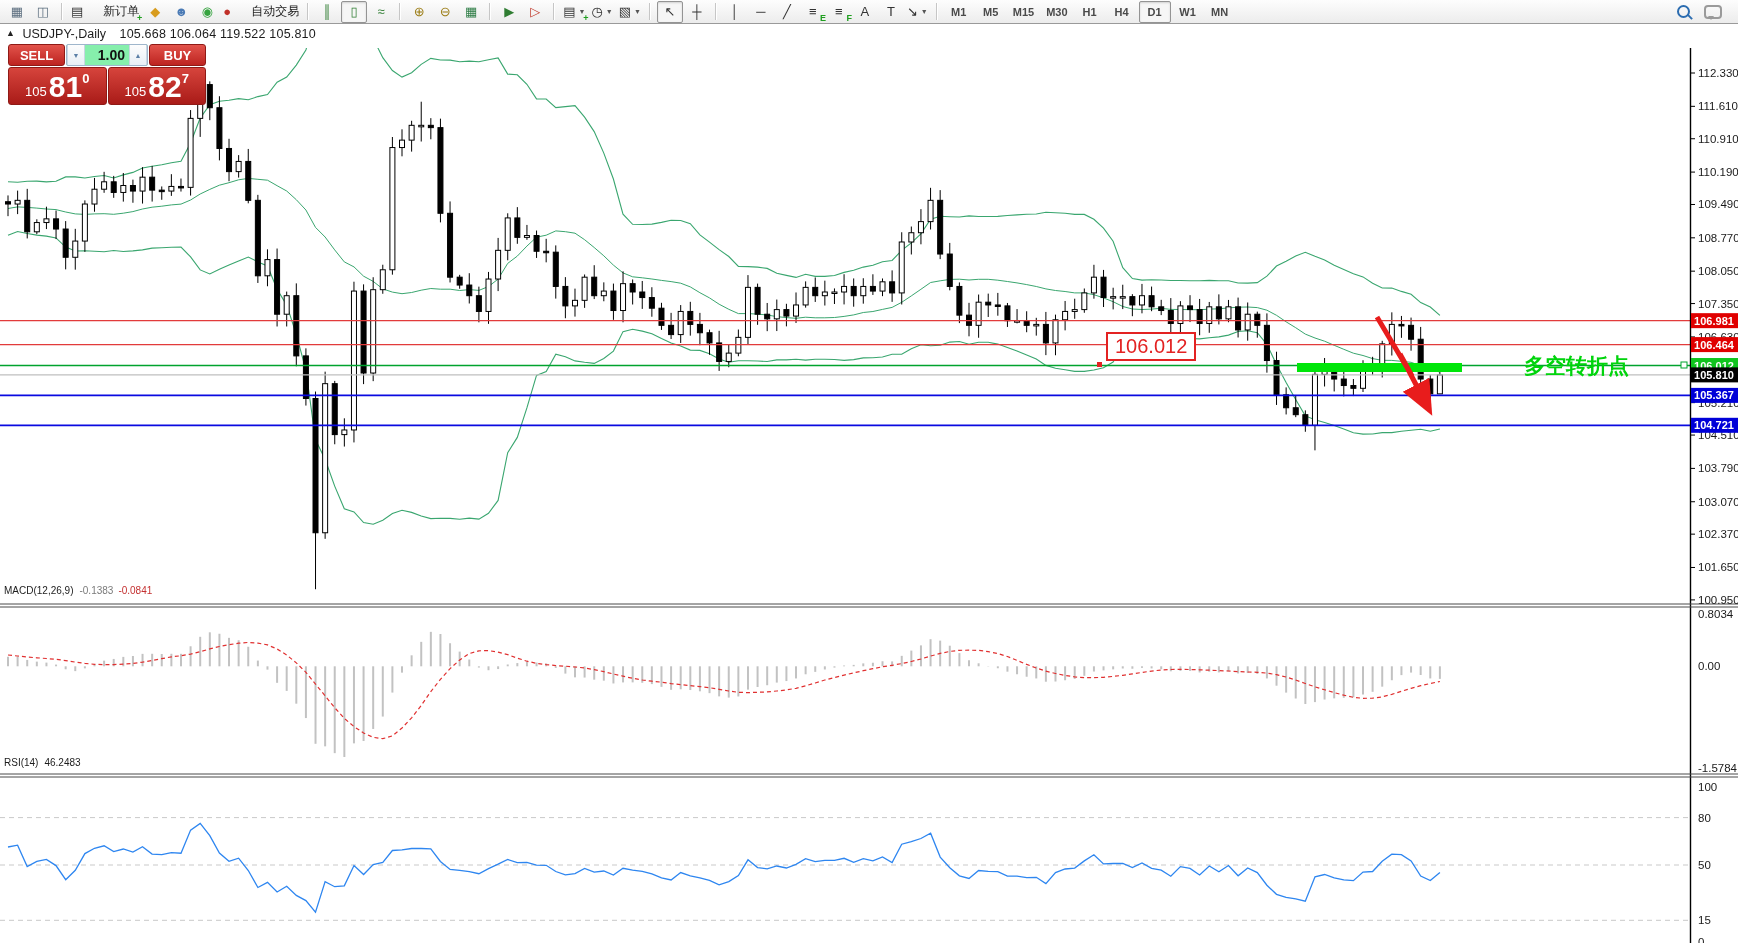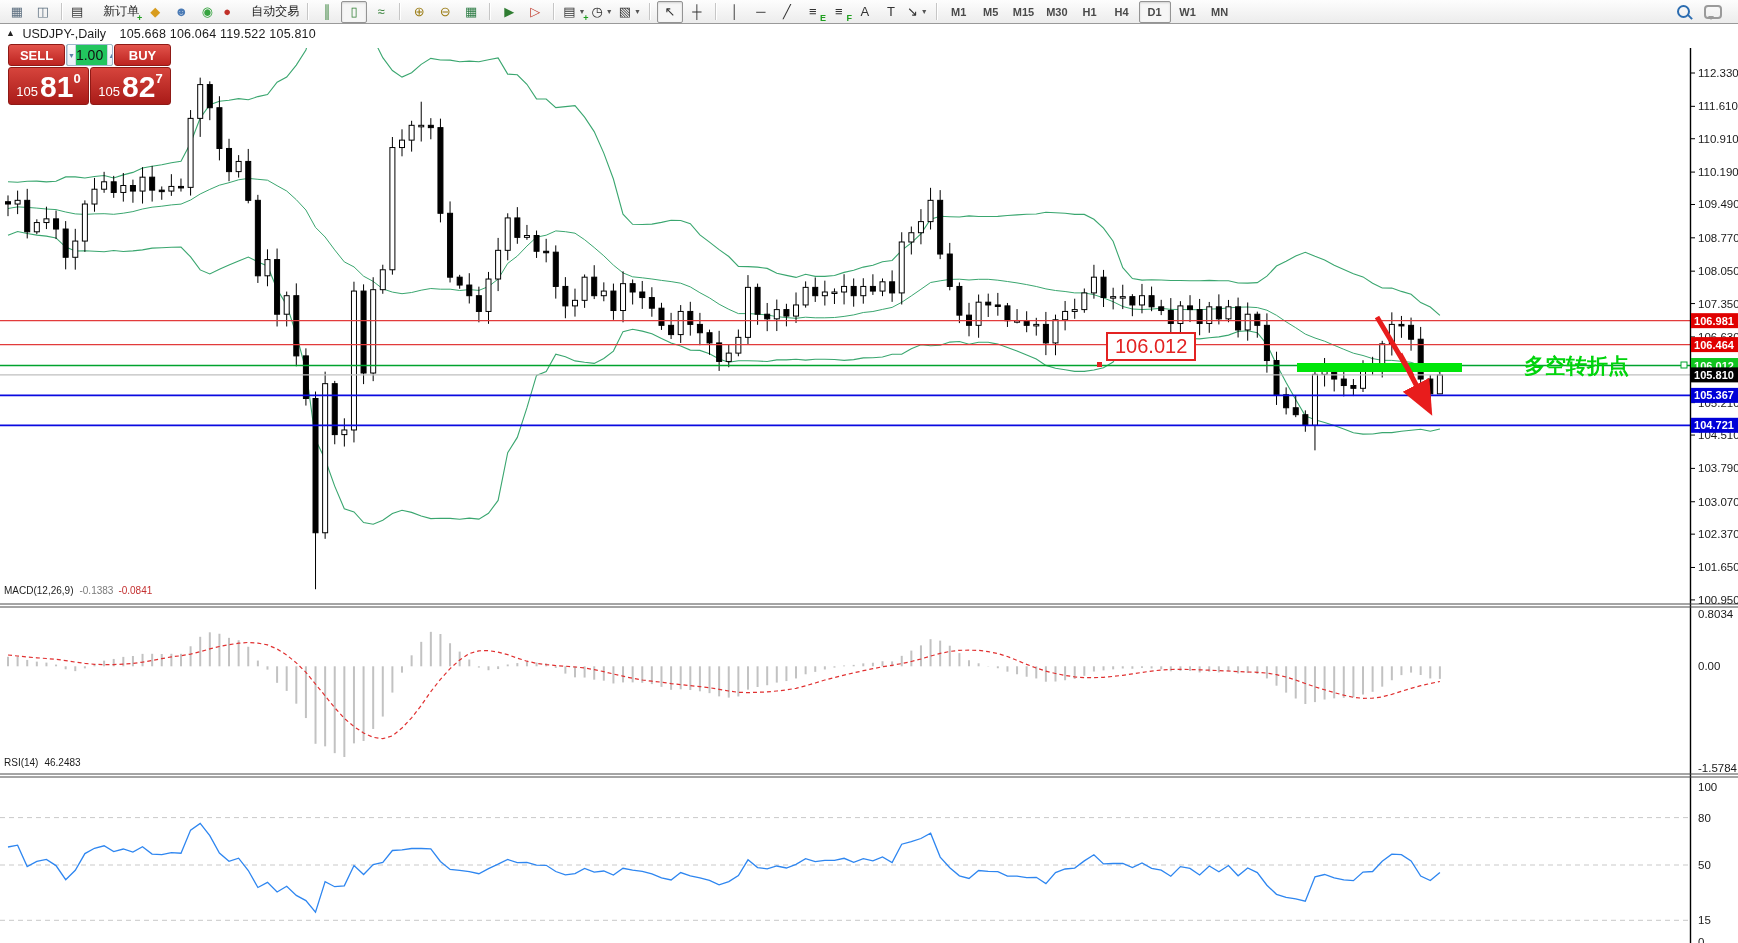--- a/index.html
+++ b/index.html
@@ -21,25 +21,25 @@
   .mag::after{content:'';position:absolute;width:6px;height:2px;background:#2b6cb0;transform:rotate(45deg);right:-5px;bottom:-2px;}
   .bubble{width:14px;height:10px;border:2px solid #9a9a9a;border-radius:4px;position:relative;}
   .bubble::after{content:'';position:absolute;left:2px;bottom:-6px;border:3px solid transparent;border-top:4px solid #9a9a9a;}
   
   .chart-area{position:relative;width:1738px;height:919px;background:#fff;}
   #cv{position:absolute;left:0;top:0;}
   .title-bar{position:absolute;left:6px;top:3px;font-size:12.5px;color:#1c1c1c;z-index:5;white-space:nowrap;}
   .title-bar .tri{font-size:9px;vertical-align:2px;margin-right:4px;color:#222;}
   .title-bar .ohlc{margin-left:10px;letter-spacing:.2px;}
   
-  .ocp{position:absolute;left:8px;top:20px;width:163px;z-index:6;font-family:"Liberation Sans",sans-serif;}
+  .ocp{position:absolute;left:8px;top:20px;width:198px;z-index:6;font-family:"Liberation Sans",sans-serif;}
   .ocp .row1{display:flex;height:22px;gap:1px;}
   .btn-red{background:linear-gradient(#e2534b,#bd2420);border:1px solid #8f1a16;color:#fff;
     font-size:13px;font-weight:bold;border-radius:3px;flex:0 0 55px;display:flex;align-items:center;justify-content:center;}
-  .vol{flex:1;display:flex;align-items:stretch;background:#22c55e;border:1px solid #9fb6cc;border-radius:2px;overflow:hidden;}
+  .vol{flex:1;display:flex;align-items:stretch;background:#86efac;border:1px solid #9fb6cc;border-radius:2px;overflow:hidden;font-weight:bold;}
   .vol .val{flex:1;display:flex;align-items:center;justify-content:flex-end;padding-right:4px;font-size:14px;color:#111;}
   .spin{width:16px;background:linear-gradient(#fdfdfd,#e8eef5);border:0;border-left:1px solid #c9d6e2;border-right:1px solid #c9d6e2;
     color:#5b7fa6;font-size:7px;display:flex;align-items:center;justify-content:center;}
   .ocp .row2{display:flex;gap:1px;margin-top:1px;height:38px;}
   .pxbox{flex:1;background:linear-gradient(#d6443c,#a91b18);border:1px solid #8f1a16;border-radius:3px;
     color:#fff;display:flex;align-items:flex-end;justify-content:center;padding-bottom:2px;}
   .pxbox .pfx{font-size:13px;font-weight:normal;margin-right:2px;line-height:20px;}
   .pxbox .big{font-size:30px;font-weight:bold;line-height:30px;text-align:center;}
   .pxbox .sup{font-size:13px;font-weight:bold;vertical-align:top;line-height:12px;margin-top:0;align-self:flex-start;padding-top:5px;}
   

